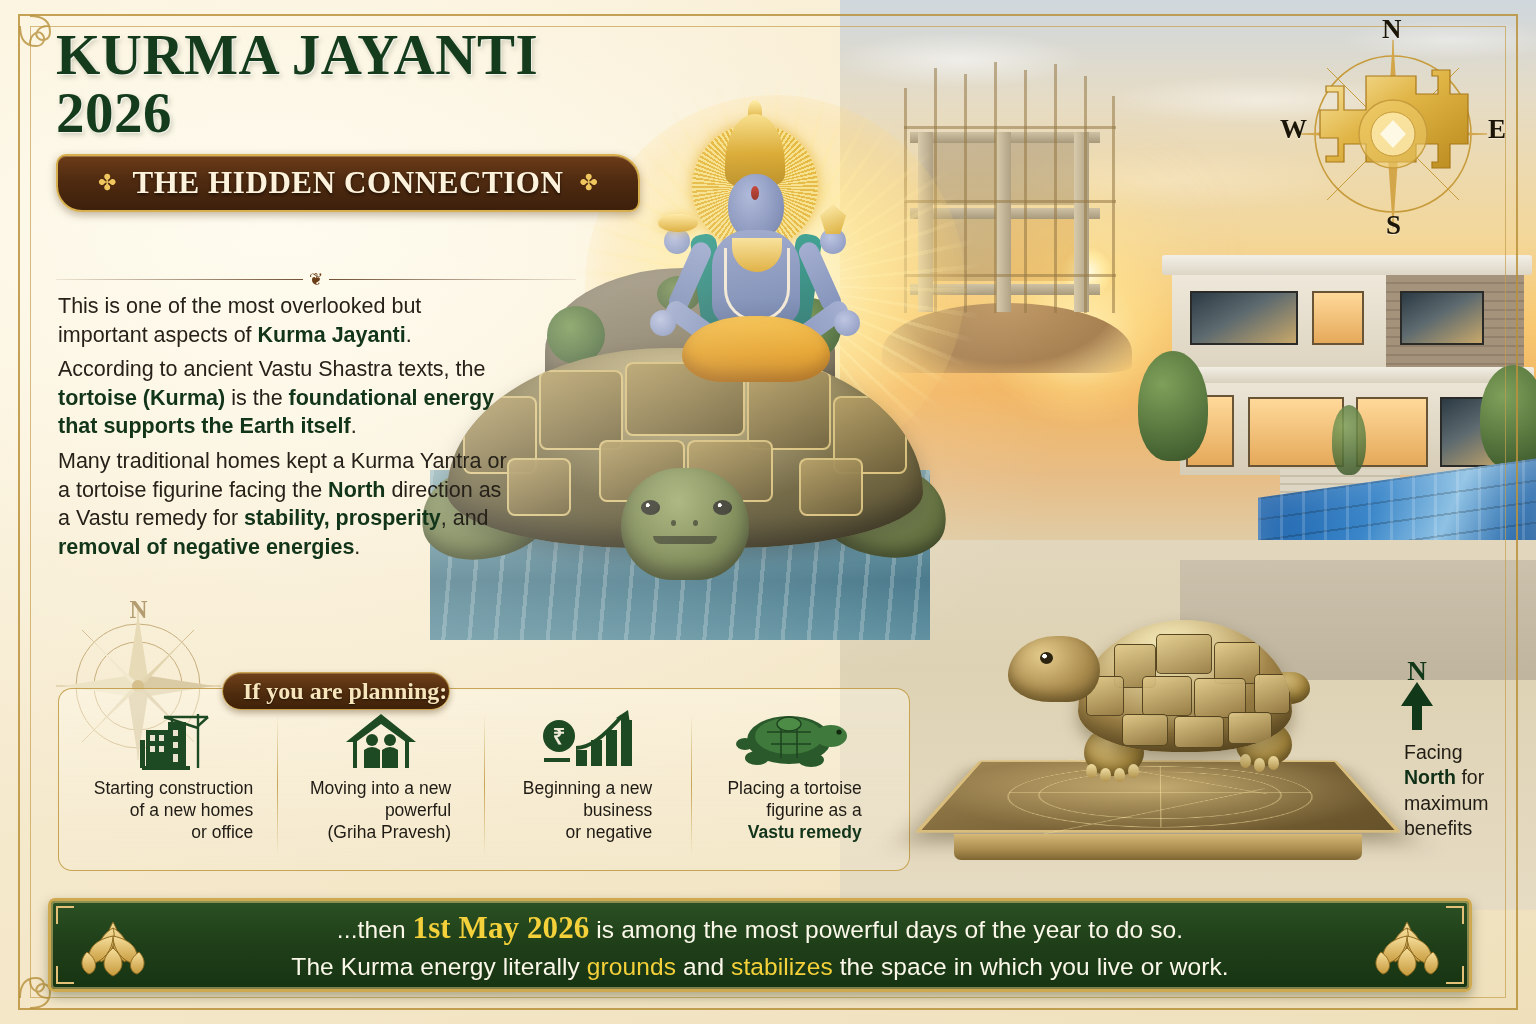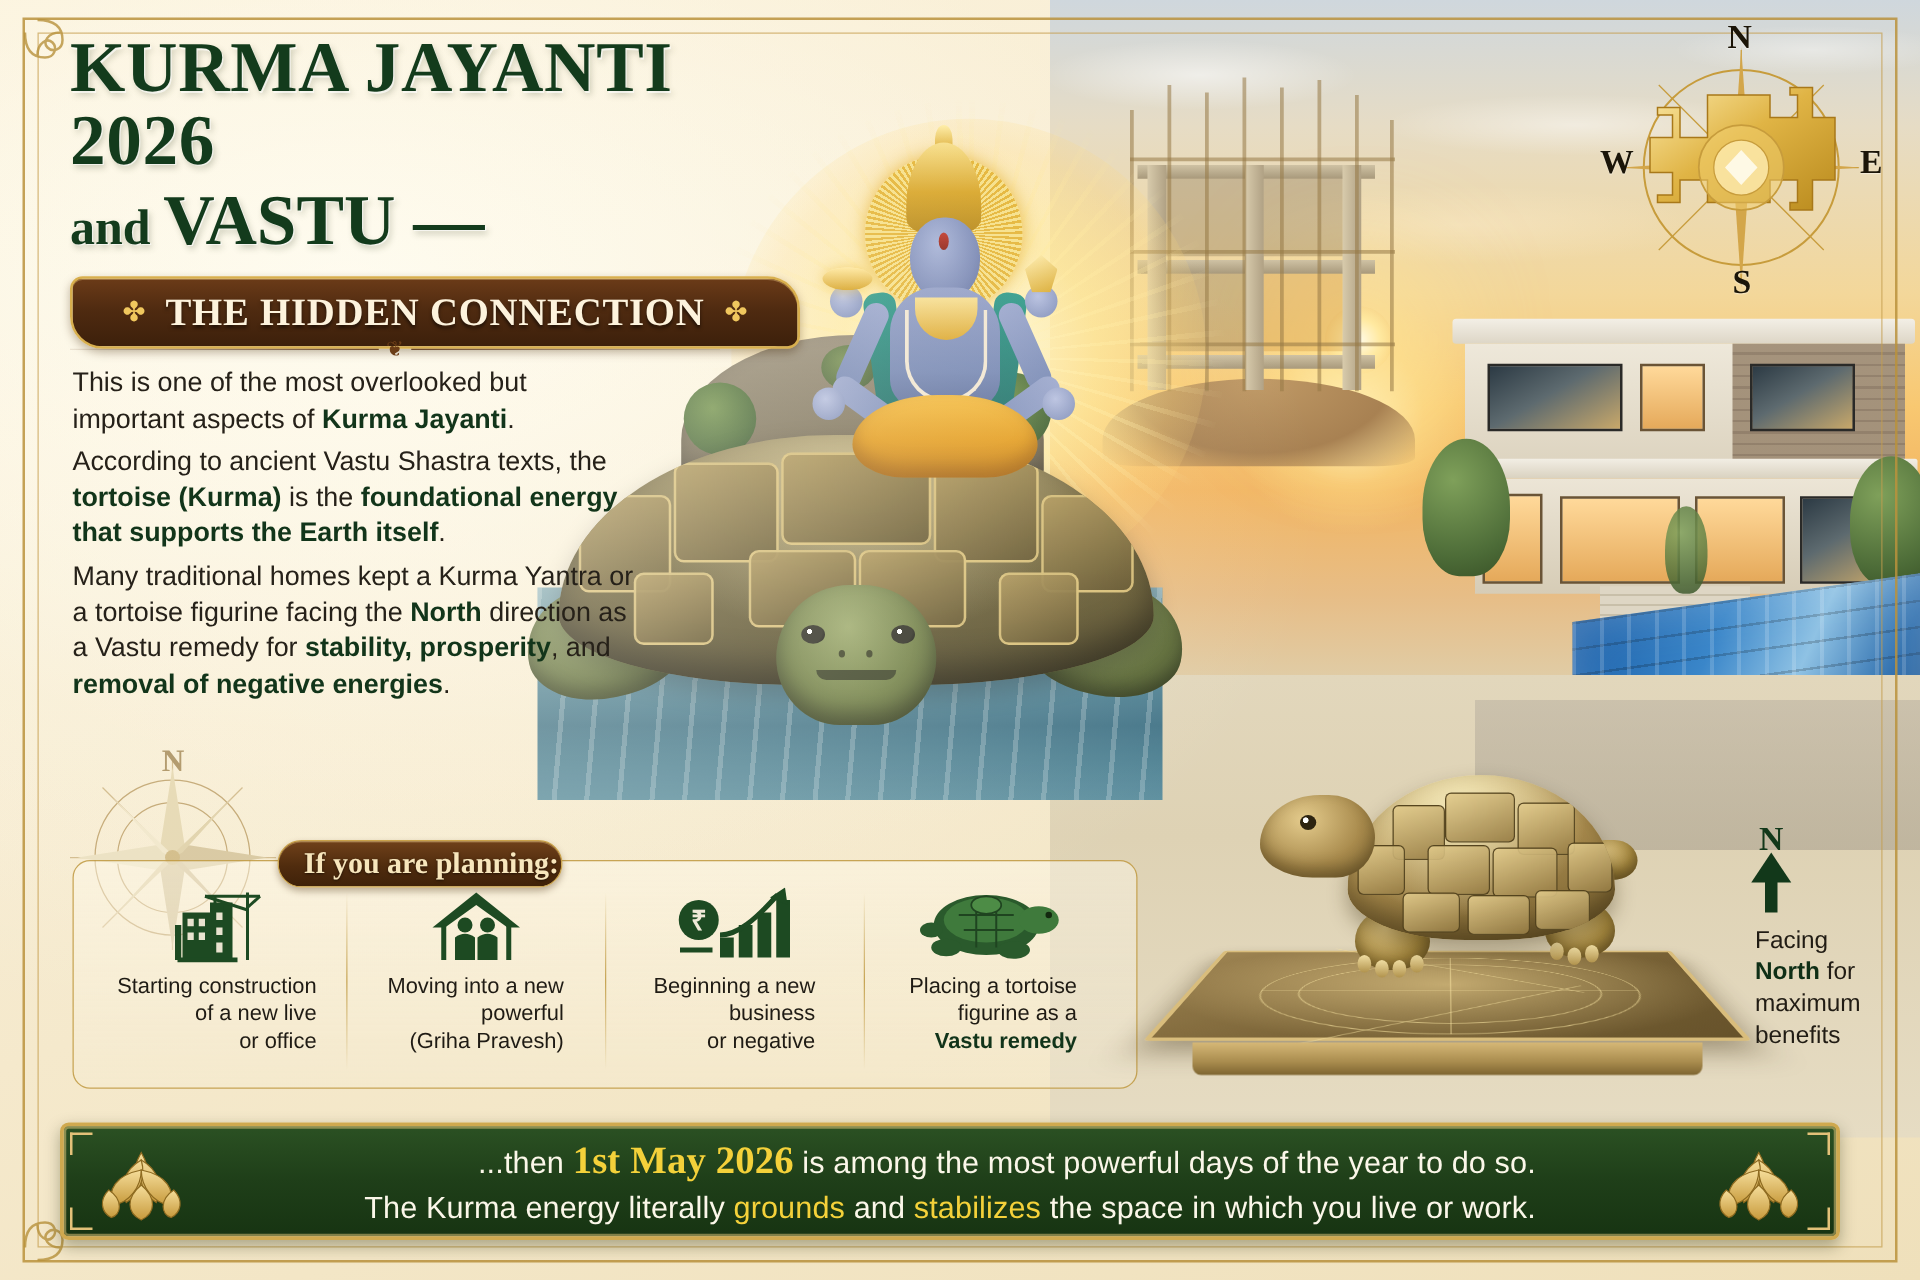--- a/index.html
+++ b/index.html
@@ -348,21 +348,21 @@
     font-family:"Liberation Serif", serif; font-weight:700; font-size:27px; color:#12381a; }
 
   
   .bottom-banner {
     position:absolute; left:48px; top:898px; width:1424px; height:94px;
     border:3px solid #cfa94f; border-radius:7px;
     background:linear-gradient(180deg,#2b5123 0%,#1f3f19 48%,#173412 100%);
     box-shadow:0 5px 12px rgba(40,50,20,.35), inset 0 0 0 2px rgba(236,206,128,.5);
     display:flex; align-items:center; justify-content:center;
   }
-  .bb-lines { text-align:right; font-size:24.5px; line-height:1.42; color:#fbf7e9;
+  .bb-lines { text-align:center; font-size:24.5px; line-height:1.42; color:#fbf7e9;
     font-weight:400; letter-spacing:.1px; }
   .bb-lines .date { color:#f4d13a; font-weight:700; font-size:31px;
     font-family:"Liberation Serif", serif; }
   .bb-lines .kw { color:#f4d13a; font-weight:400; }
   .bb-lotus { position:absolute; width:72px; height:60px; }
   .bb-lotus.l { left:26px; top:17px; }
   .bb-lotus.r { right:26px; top:17px; }
   .bb-corner { position:absolute; width:18px; height:18px; border:2px solid #e3c179; }
   .bb-corner.tl { left:5px; top:5px; border-right:none; border-bottom:none; }
   .bb-corner.tr { right:5px; top:5px; border-left:none; border-bottom:none; }
@@ -502,23 +502,20 @@
   </svg>
   <svg class="corner-flourish" style="left:14px;bottom:10px" viewBox="0 0 64 64">
     <g fill="none" stroke="#b8923c" stroke-width="2" transform="translate(0,64) scale(1,-1)">
       <path d="M16 6 C30 6 36 12 36 22 C36 30 28 32 24 28 C20 24 24 16 34 16"></path>
       <path d="M6 16 C6 30 12 36 22 36 C30 36 32 28 28 24 C24 20 16 24 16 34"></path>
     </g>
   </svg>
 
   <div class="title-block">
     <div class="t1">KURMA JAYANTI 2026</div>
-    <div class="t2">
-      <span>and </span><span class="big">VASTU —</span>
-    </div>
     <div class="ribbon">
       <span class="ribbon-star">✤</span>
       <span class="ribbon-text">THE HIDDEN CONNECTION</span>
       <span class="ribbon-star">✤</span>
     </div>
   </div>
 
   <div class="divider">
     <span class="ln"></span>
     <span class="orn">❦</span>
@@ -621,21 +618,21 @@
             <line x1="30" y1="7" x2="74" y2="7"></line>
             <line x1="30" y1="7" x2="64" y2="18"></line>
             <line x1="74" y1="7" x2="64" y2="16"></line>
             <line x1="38" y1="7" x2="38" y2="16"></line>
           </g>
           <rect x="35" y="14" width="10" height="4" fill="#1d4a22"></rect>
         </svg>
       </div>
       <div class="plan-label">
         <span>Starting construction</span><br>
-        <span>of a new live</span><br>
+        <span>of a new homes</span><br>
         <span>or office</span>
       </div>
     </div>
 
     <div class="plan-cell">
       <div class="plan-icon">
         <svg width="74" height="60" viewBox="0 0 74 60">
           <g fill="#1d4a22">
             <path d="M37 4 L72 32 L62 32 L37 14 L12 32 L2 32 Z"></path>
             <rect x="9" y="30" width="4" height="28"></rect>

